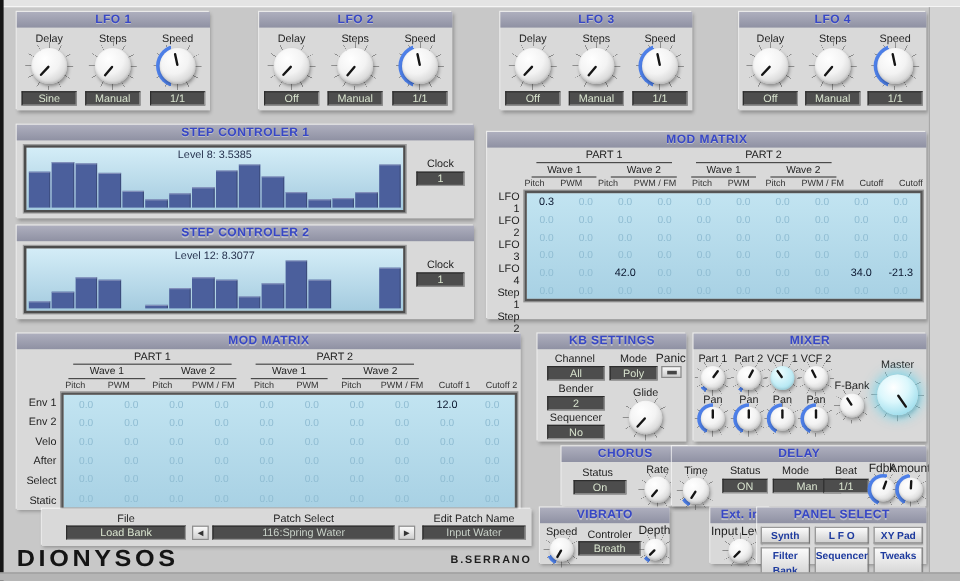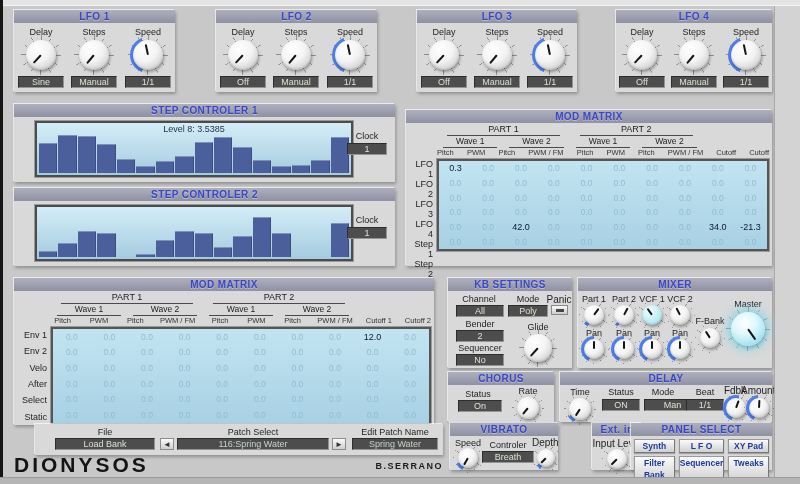--- a/index.html
+++ b/index.html
@@ -34,21 +34,21 @@
       background:radial-gradient(circle at 38% 30%, #ffffff 0%, #f3f3f3 45%, #d3d3d3 78%, #b9b9b9 100%);
       box-shadow:1px 2px 3px rgba(0,0,0,.35), inset 0 -1px 2px rgba(0,0,0,.15);}
   .kn.cyan .face{background:radial-gradient(circle at 38% 30%, #f0feff 0%, #c9f0f8 45%, #9adcec 100%);}
   .kn.master .face{background:radial-gradient(circle at 40% 32%, #ffffff 0%, #dbf7fc 40%, #a4e0ee 75%, #7cc8dd 100%);
       box-shadow:0 0 10px 3px rgba(118,214,235,.85), 1px 2px 3px rgba(0,0,0,.3);}
   .kn .needle{position:absolute;left:50%;top:50%;width:2px;margin-left:-1px;
       background:#151515;border-radius:1px;transform-origin:50% 0;}
 
   
   .sc-graph{position:absolute;background:linear-gradient(180deg,#d4edf7 0%,#a4cbdf 100%);
-      border:2px solid #4c4c4c;box-shadow:0 0 0 1px #9a9a9a;margin-left:15px;}
+      border:2px solid #4c4c4c;box-shadow:0 0 0 1px #9a9a9a;}
   .bars{position:absolute;left:2px;right:2px;top:2px;bottom:2px;display:flex;align-items:flex-end;gap:1px;}
   .bar{flex:1;background:#4b5f9c;box-shadow:inset 0 1px 0 rgba(255,255,255,.3), inset -1px 0 0 rgba(0,0,0,.2);}
   .glabel{position:absolute;left:0;right:0;top:1px;text-align:center;font:9px "Liberation Sans",sans-serif;color:#26324e;}
 
   
   .matrix{position:absolute;left:3px;right:3px;top:14px;bottom:3px;}
   .mhead .mrow{display:grid;grid-template-columns:repeat(10,1fr);}
   .mrow.parts{height:12px;}.mrow.waves{height:12px;}.mrow.colh{height:10px;gap:13px;}
   .mrow.parts span{font:9px/11px "Liberation Sans",sans-serif;color:#222;text-align:center;border-bottom:1px solid #4a4a4a;margin:0 10px;}
   .mrow.waves span{font:8.5px/11px "Liberation Sans",sans-serif;color:#222;text-align:center;border-bottom:1px solid #4a4a4a;margin:0 6px;}
@@ -246,20 +246,21 @@
           <div class="bar" style="height: 54%;"></div>
           <div class="bar" style="height: 49%;"></div>
           <div class="bar" style="height: 20%;"></div>
           <div class="bar" style="height: 44%;"></div>
           <div class="bar" style="height: 83%;"></div>
           <div class="bar" style="height: 50%;"></div>
           <div class="bar" style="height: 0%; background: transparent;"></div>
           <div class="bar" style="height: 0%; background: transparent;"></div>
           <div class="bar" style="height: 70%;"></div>
         </div>
+      <div class="glabel">Level 12: 8.3077</div>
     </div>
     <div class="lbl" style="left:330px;top:27px;width:46px">Clock</div>
     <div class="vbox" style="left:333px;top:39px;width:40px">1</div>
   </div>
 
   <div class="sec" style="left:406px;top:110px;width:366px;height:156px">
     <div class="hd">MOD MATRIX</div>
     <div class="matrix mt">
         <div class="mhead">
           <div class="mrow parts">
@@ -558,21 +559,21 @@
       </div>
     <div class="lbl" style="left:148px;top:21px;width:44px">Master</div>
     <div class="kn master" style="left: 153px; top: 34px; width: 34px; height: 34px;">
         <div class="ticks"></div>
         <div class="face">
           <div class="needle" style="height: 12.92px; transform: rotate(325deg);"></div>
         </div>
       </div>
   </div>
 
-  <div class="sec" style="left:448px;top:372px;width:106px;height:50px">
+  <div class="sec" style="left:468px;top:372px;width:106px;height:50px">
     <div class="hd">CHORUS</div>
     <div class="lbl" style="left:6px;top:17px;width:48px">Status</div>
     <div class="vbox" style="left:10px;top:28px;width:44px">On</div>
     <div class="lbl" style="left:62px;top:14px;width:36px">Rate</div>
     <div class="kn" style="left: 69px; top: 25px; width: 22px; height: 22px;">
         <div class="ticks"></div>
         <div class="face">
           <div class="needle" style="height: 8.36px; transform: rotate(40deg);"></div>
         </div>
       </div>
@@ -613,21 +614,21 @@
   </div>
 
   <div class="sec" style="left:35px;top:424px;width:408px;height:31px">
     <div class="lbl" style="left:20px;top:3px;width:100px">File</div>
     <div class="vbox" style="left:20px;top:14px;width:100px">Load Bank</div>
     <div class="lbl" style="left:142px;top:3px;width:152px">Patch Select</div>
     <div class="abtn" style="left:125px;top:14px;width:14px;height:12px">◄</div>
     <div class="vbox patch" style="left:142px;top:14px;width:152px">116:Spring Water</div>
     <div class="abtn" style="left:297px;top:14px;width:14px;height:12px">►</div>
     <div class="lbl" style="left:317px;top:3px;width:86px">Edit Patch Name</div>
-    <div class="vbox patch" style="left:317px;top:14px;width:86px">Spring Water</div>
+    <div class="vbox patch" style="left:317px;top:14px;width:86px">Input Water</div>
   </div>
 
   <div class="sec" style="left:450px;top:423px;width:108px;height:47px">
     <div class="hd">VIBRATO</div>
     <div class="lbl" style="left:0px;top:15px;width:36px">Speed</div>
     <div class="kn" style="left: 8px; top: 25px; width: 20px; height: 20px;">
         <div class="ticks"></div>
         <div class="arc" style="background: conic-gradient(from 205deg, rgb(77, 127, 232) 0deg, rgb(77, 127, 232) 38deg, transparent 38deg, transparent 360deg);"></div>
         <div class="face">
           <div class="needle" style="height: 7.6px; transform: rotate(30deg);"></div>

